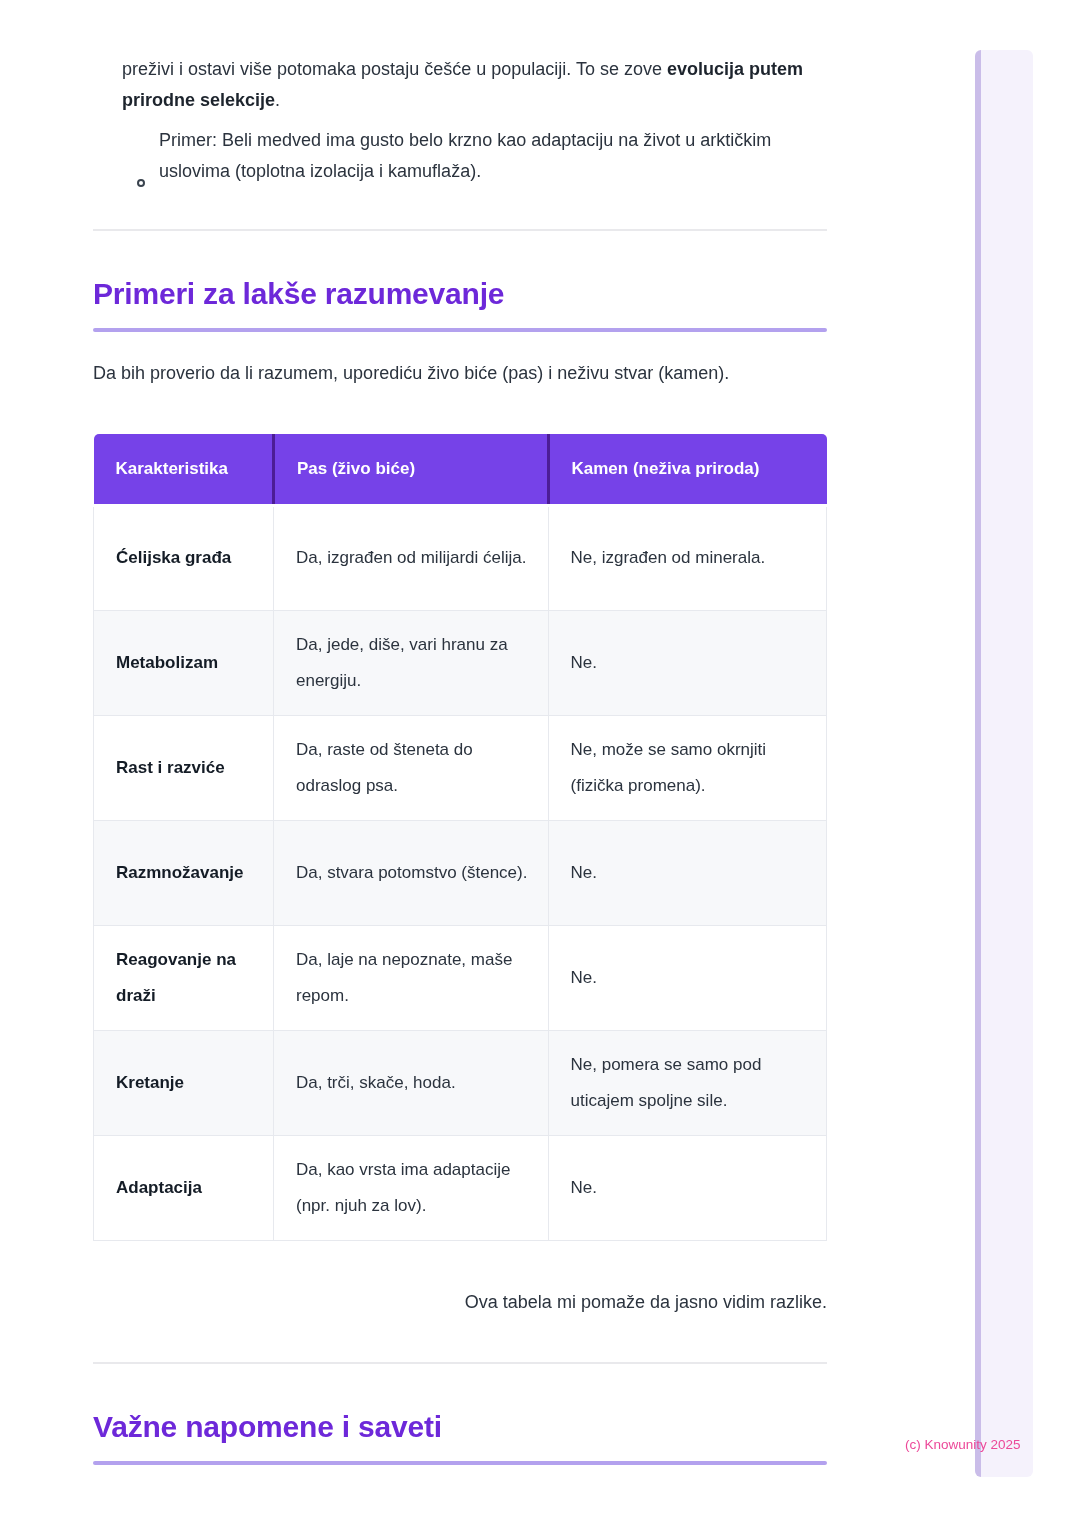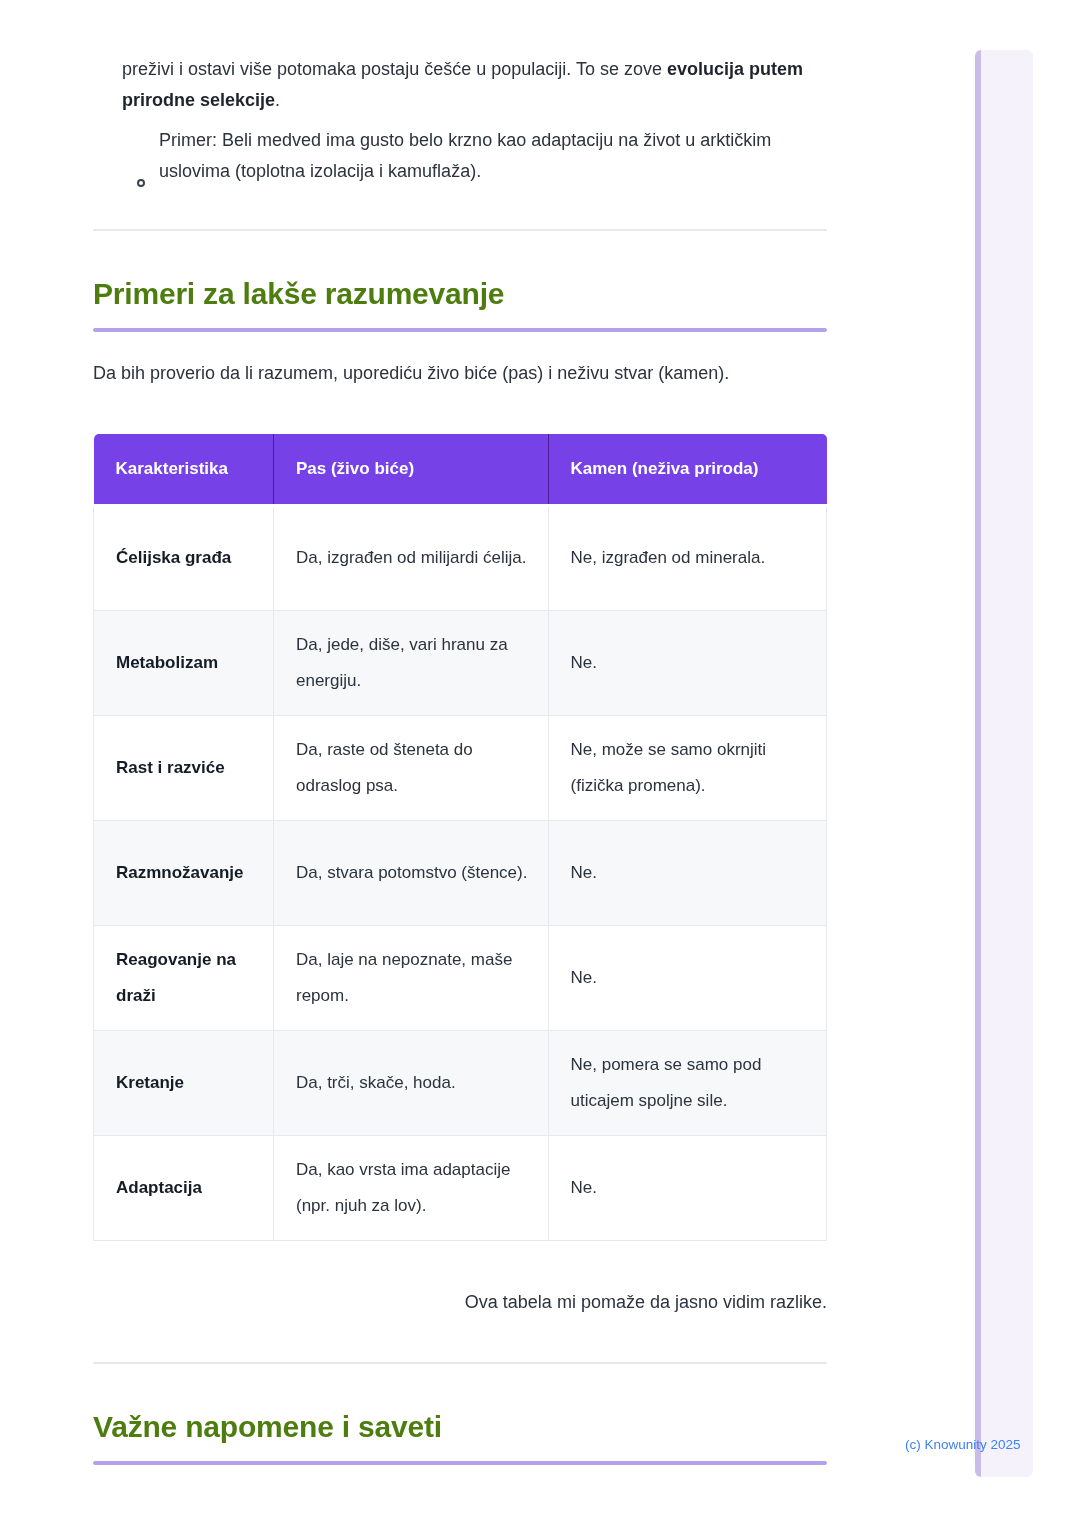--- a/index.html
+++ b/index.html
@@ -47,21 +47,21 @@
     height: 2px;
     background: #e9e9ec;
     margin-top: 42px;
   }
   .divider-2 { margin-top: 44px; }
   .section-title {
     margin-top: 44px;
     font-size: 30px;
     font-weight: bold;
     letter-spacing: -0.2px;
-    color: #4d7c0f;
+    color: #6d28d9;
     line-height: 38px;
   }
   .title-underline {
     margin-top: 15px;
     height: 4px;
     width: 100%;
     background: #b3a1ee;
     border-radius: 2px;
   }
   .intro-text {
@@ -81,21 +81,21 @@
   table.compare thead th {
     background: #7642e8;
     color: #ffffff;
     font-weight: bold;
     text-align: left;
     height: 71px;
     vertical-align: middle;
     padding: 0 30px 0 22px;
     border-bottom: 3px solid #ffffff;
   }
-  table.compare thead th + th { border-left: 1px solid #4c1d95; }
+  table.compare thead th + th { border-left: 3px solid #4c1d95; }
   table.compare thead th:first-child { border-top-left-radius: 5px; }
   table.compare thead th:last-child { border-top-right-radius: 5px; margin-top: 8px; }
   table.compare td {
     border: 1px solid #e7e9ee;
     vertical-align: middle;
     padding: 16px 20px 16px 22px;
     line-height: 36px;
     height: 105px;
     color: #2b333e;
     background: #ffffff;
@@ -116,21 +116,21 @@
     left: 975px; top: 50px;
     width: 58px; height: 1427px;
     background: #f5f2fc;
     border-left: 6px solid #cabde9;
     border-radius: 6px;
   }
   .copyright {
     position: absolute;
     left: 905px; top: 1437px;
     font-size: 13.5px;
-    color: #3b82f6;
+    color: #ec4899;
     z-index: 2;
     white-space: nowrap;
   }
 </style>
 </head>
 <body>
 
 <div class="content">
 
   <p class="continuation"><span>preživi i ostavi više potomaka postaju češće u populaciji. To se zove </span><b>evolucija putem prirodne selekcije</b><span>.</span></p>

